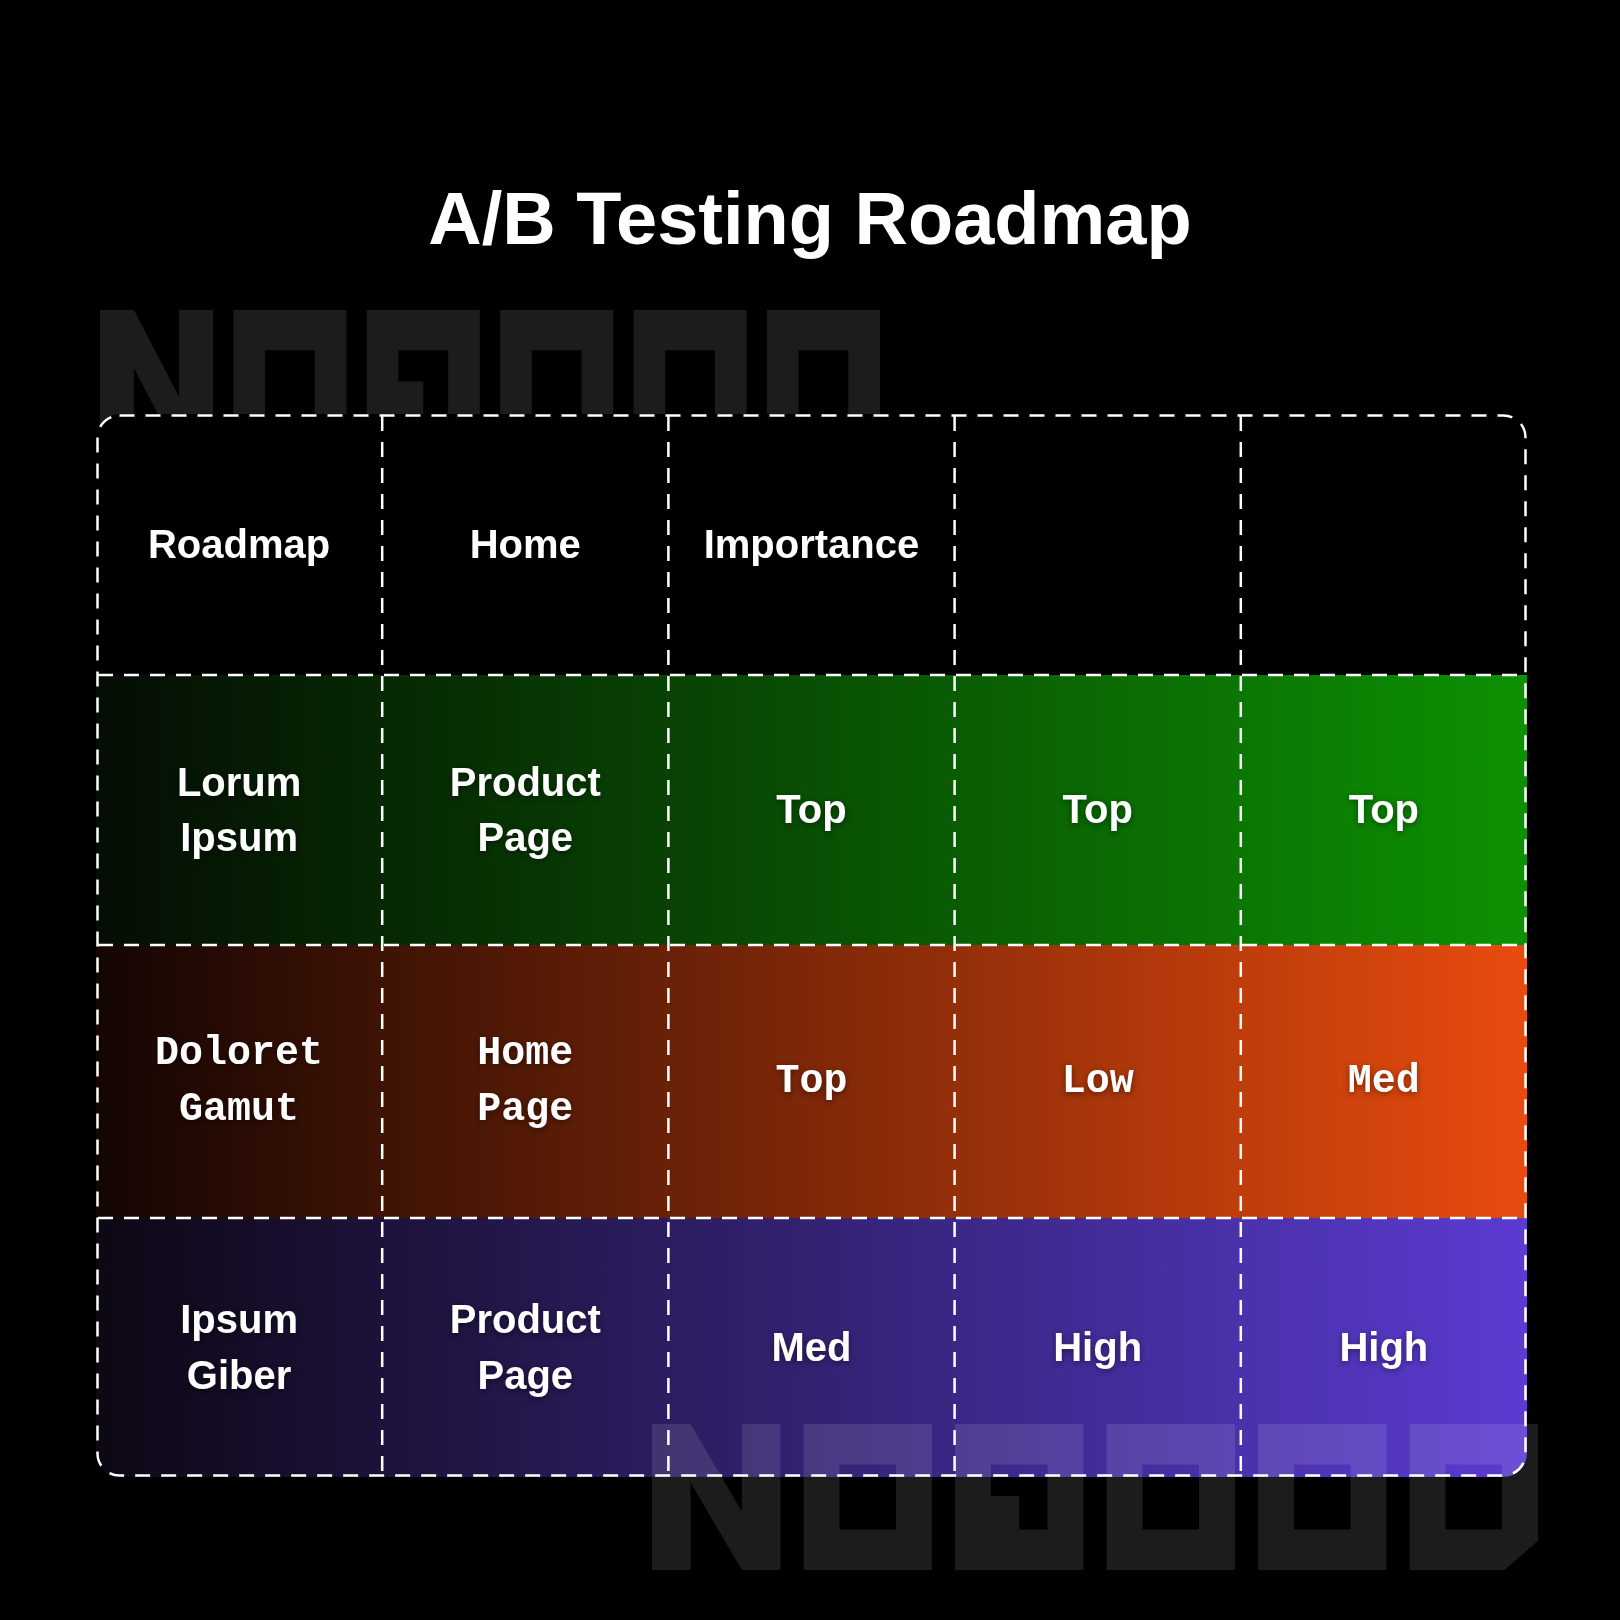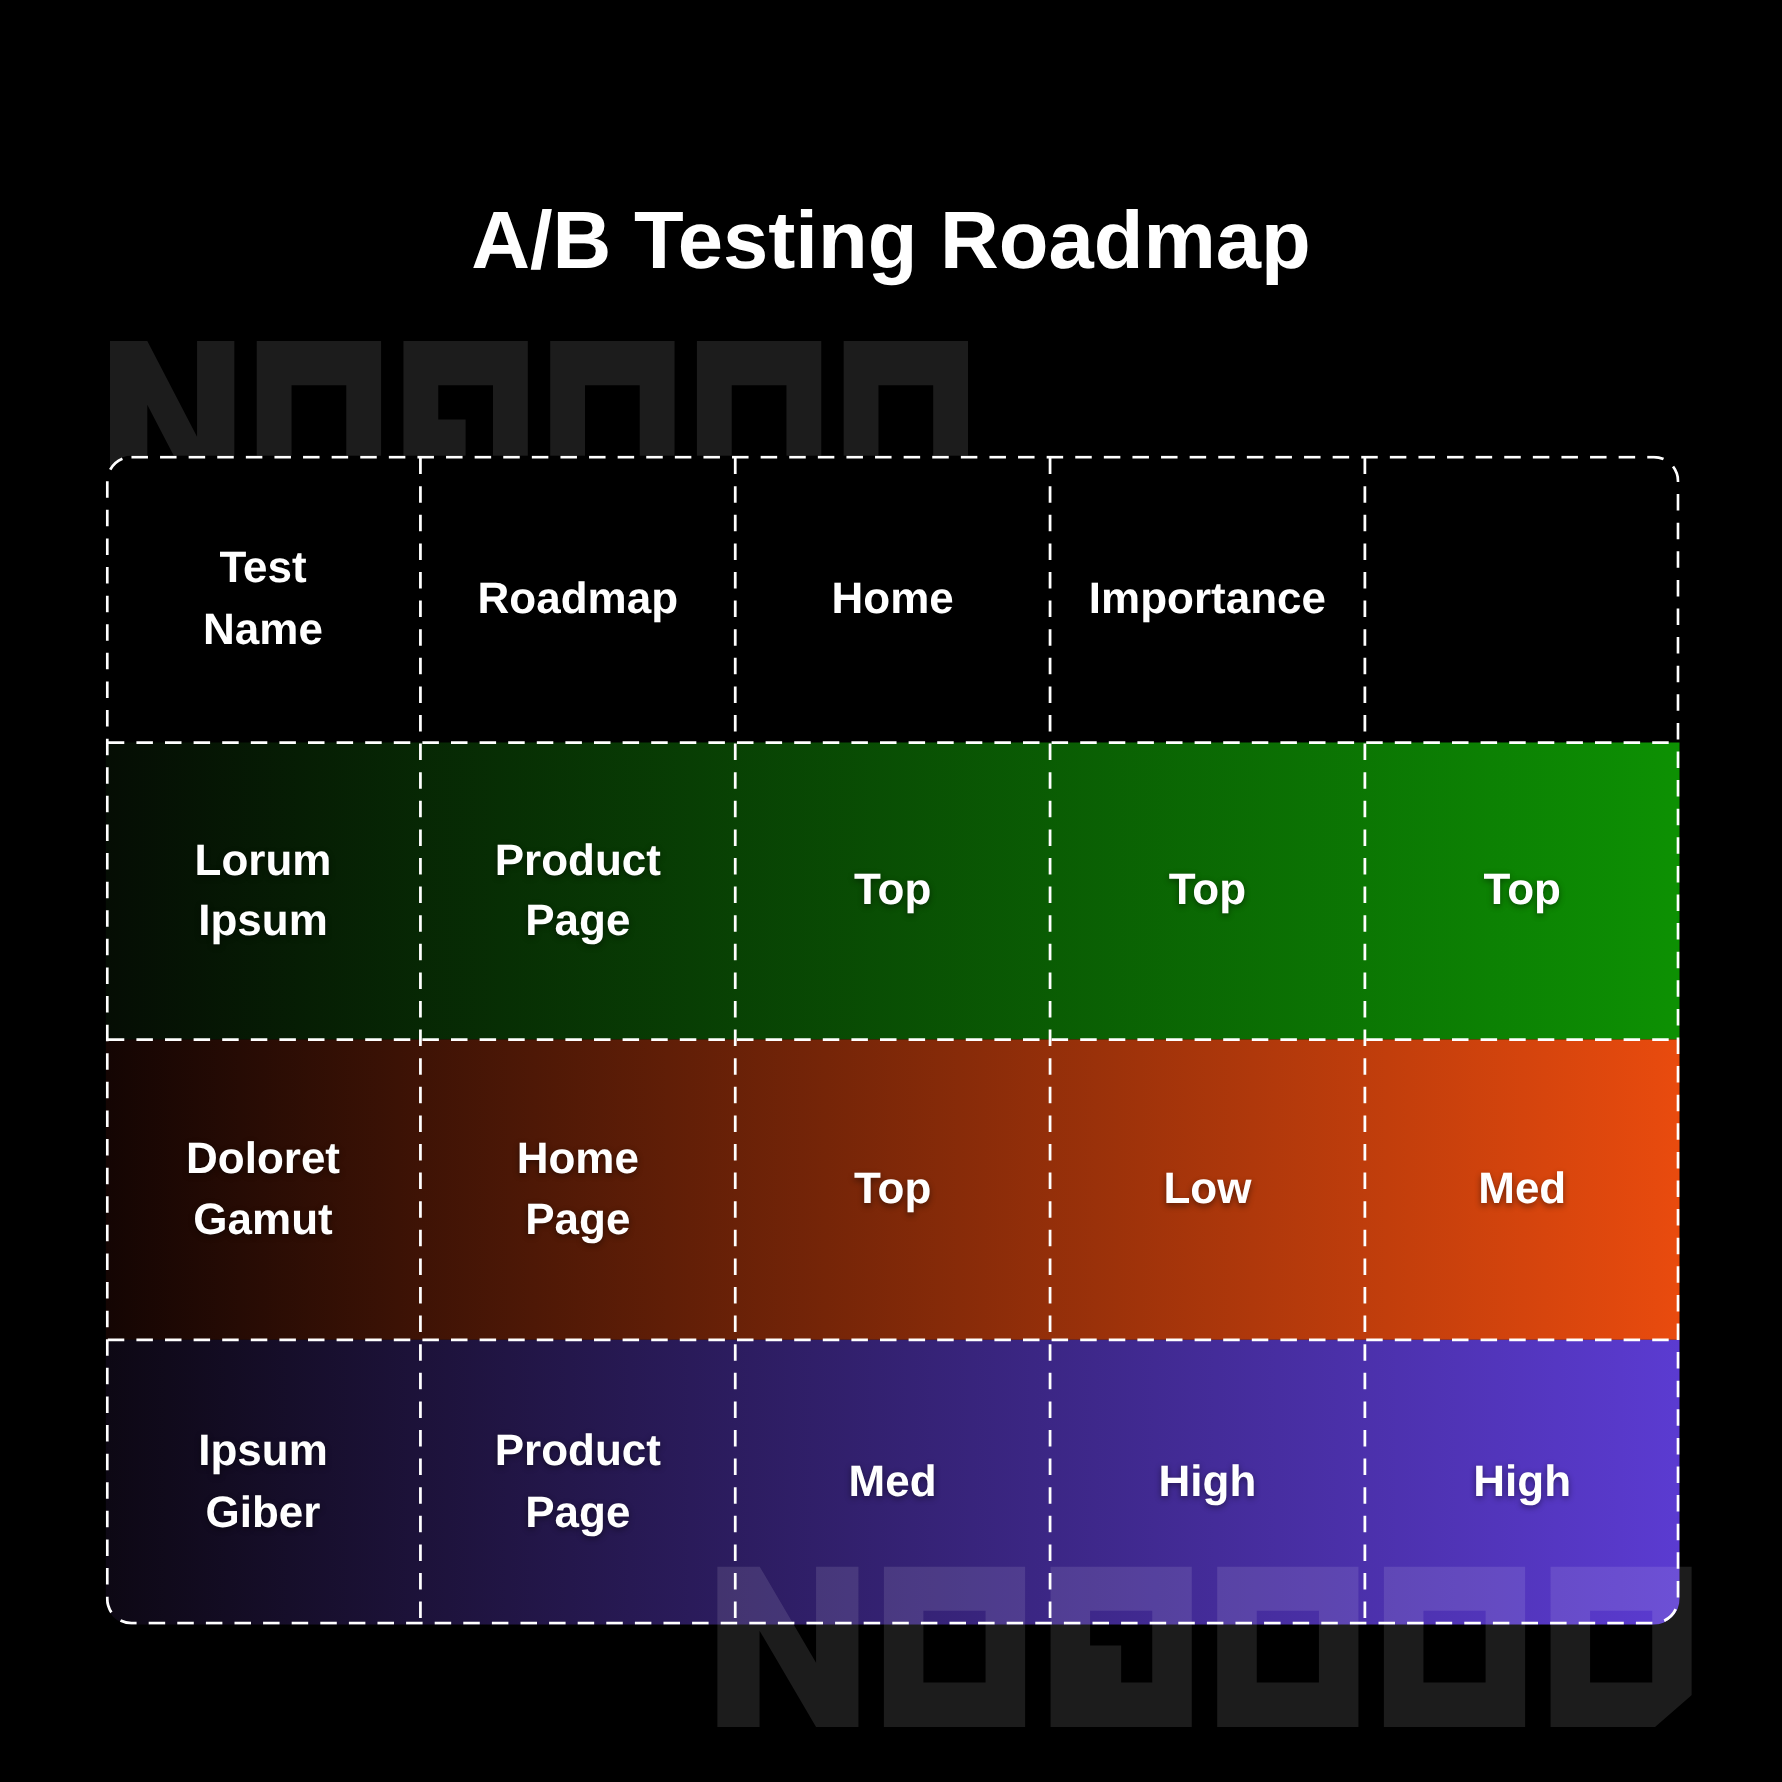--- a/index.html
+++ b/index.html
@@ -44,38 +44,36 @@
   <path d="M0 130 V0 H30 L70 78 V0 H100 V130 H70 L30 52 V130 Z
            M118 0 H218 V130 H118 Z M146 36 H190 V94 H146 Z
            M236 0 H336 V130 H236 Z M264 36 H308 V94 H286 V64 H264 Z
            M354 0 H454 V130 H354 Z M382 36 H426 V94 H382 Z
            M472 0 H572 V130 H472 Z M500 36 H544 V94 H500 Z
            M590 0 H690 V104 L664 130 H590 Z M618 36 H662 V94 H618 Z"></path>
 </svg>
 
 <div class="roadmap-table">
   <div class="t-row header">
-    <div class="t-cell">Test
-Name</div>
     <div class="t-cell">Roadmap</div>
     <div class="t-cell">Home</div>
     <div class="t-cell">Importance</div>
   </div>
 
   <div class="t-row r0" style="background: linear-gradient(90deg, rgb(5, 13, 4), rgb(13, 145, 3));">
     <div class="t-cell">Lorum
 Ipsum</div>
     <div class="t-cell">Product
 Page</div>
     <div class="t-cell">Top</div>
     <div class="t-cell">Top</div>
     <div class="t-cell">Top</div>
   </div>
 
-  <div class="t-row r1" style="background: linear-gradient(90deg, rgb(20, 5, 3), rgb(233, 75, 14));">
+  <div class="t-row r1" style="background: linear-gradient(90deg, rgb(20, 5, 3), rgb(233, 75, 14)); font-family: Liberation Mono, monospace;">
     <div class="t-cell">Doloret
 Gamut</div>
     <div class="t-cell">Home
 Page</div>
     <div class="t-cell">Top</div>
     <div class="t-cell">Low</div>
     <div class="t-cell">Med</div>
   </div>
 
   <div class="t-row r2" style="background: linear-gradient(90deg, rgb(13, 8, 20), rgb(91, 59, 209));">

